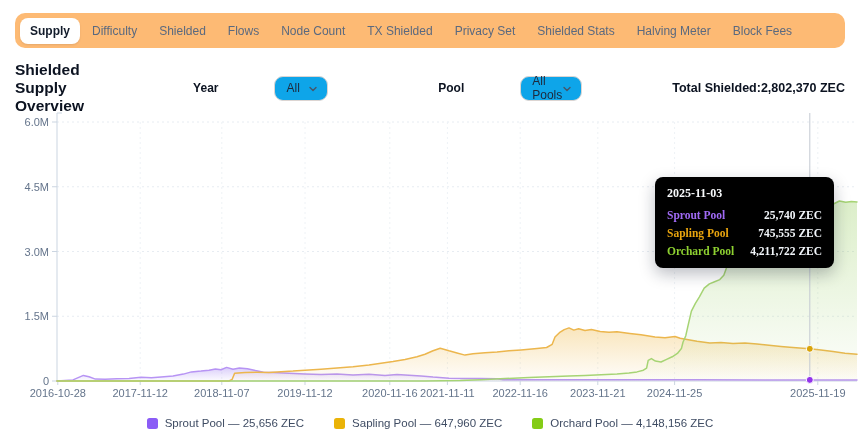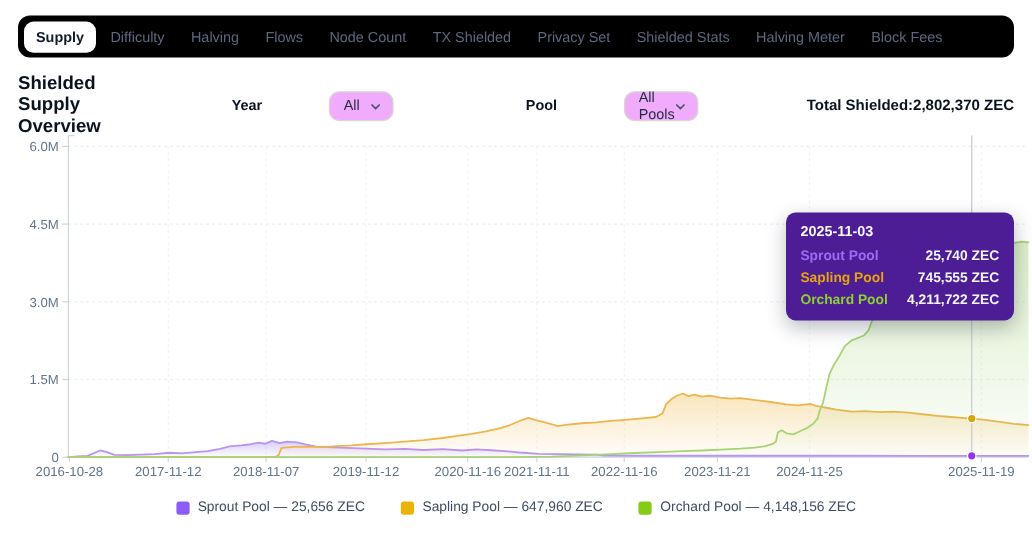--- a/index.html
+++ b/index.html
@@ -2,70 +2,70 @@
 <html><head>
 <meta charset="utf-8">
 <style>
   * { margin:0; padding:0; box-sizing:border-box; }
   html,body { width:860px; height:445px; background:#ffffff; overflow:hidden;
     font-family:"Liberation Sans","DejaVu Sans",sans-serif; }
   .stage { position:relative; width:860px; height:445px; background:#fff; }
 
   
   .tabbar { position:absolute; left:15px; right:15px; top:13px; height:35px;
-    background:#000000; border-radius:10px; display:flex; align-items:center;
+    background:#fdba74; border-radius:10px; display:flex; align-items:center;
     padding:0 5px; gap:2px; }
   .tab { padding:6px 10px; font-size:12px; font-weight:500; color:#5a697f;
     border-radius:8px; white-space:nowrap; cursor:default; }
   .tab.active { background:#ffffff; color:#131c2b; font-weight:700;
     box-shadow:0 1px 2px rgba(15,23,42,.10); }
 
   
   .hdr { position:absolute; left:15px; right:15px; top:74px; height:28px;
     display:flex; align-items:center;gap:48px; }
   .hdr-title { font-size:15.5px; font-weight:700; color:#0b1220; }
   .hdr-spacer { flex:1; }
   .ctl-label { font-size:12px; font-weight:700; color:#0b1220; margin-right:8px; }
-  .select { width:96px; height:25px; background:#f0abfc; border:1px solid #dcd5d2;
+  .select { width:96px; height:25px; background:#0ea5e9; border:1px solid #dcd5d2;
     border-radius:9px; display:flex; align-items:center; justify-content:space-between;
     padding:0 9px 0 11px; font-size:12px; color:#1e293b; margin-right:0; cursor:default; }
   .gap34 { width:34px; }
   .hdr-total { margin-left:42px; font-size:12.5px; font-weight:700; color:#0b1220;
     white-space:nowrap; }
   .chev { width:10px; height:10px; display:inline-block; }
 
   
   .chart-wrap { position:absolute; left:0; top:105px; width:860px; height:295px; }
   svg text { font-family:"Liberation Sans","DejaVu Sans",sans-serif; }
 
   
   .tooltip { position:absolute; left:655px; top:177px; min-width:148px;
-    background:#4c1d95; border-radius:8px; padding:9px 12px 8px 12px;
-    box-shadow:0 6px 16px rgba(15,23,42,.28); z-index:5; white-space:nowrap; }
+    background:#000000; border-radius:8px; padding:9px 12px 8px 12px;
+    box-shadow:0 6px 16px rgba(15,23,42,.28); z-index:5; white-space:nowrap;font-family:Liberation Serif, serif; }
   .tt-date { font-size:12px; font-weight:700; color:#f8fafc; margin-bottom:6px; }
   .tt-row { display:flex; justify-content:space-between; gap:16px;
     font-size:11.5px; line-height:1.55;align-items:center; }
   .tt-label { font-weight:600; }
   .tt-value { font-weight:700; color:#f1f5f9; }
 
   
   .legend { position:absolute; left:0; right:0; top:417px; display:flex;
     justify-content:center; gap:30px;text-align:center; }
   .lg-item { display:flex; align-items:center; font-size:11.5px; color:#3f4c63; }
   .lg-swatch { width:11px; height:11px; border-radius:2.5px; margin-right:7px; }
 </style>
 </head>
 <body>
 
 <div class="stage">
 
   <div class="tabbar" id="tabbar">
       <div class="tab active">Supply</div>
       <div class="tab">Difficulty</div>
-      <div class="tab">Halving</div>
+      <div class="tab">Shielded</div>
       <div class="tab">Flows</div>
       <div class="tab">Node Count</div>
       <div class="tab">TX Shielded</div>
       <div class="tab">Privacy Set</div>
       <div class="tab">Shielded Stats</div>
       <div class="tab">Halving Meter</div>
       <div class="tab">Block Fees</div>
     </div>
 
   <div class="hdr">

